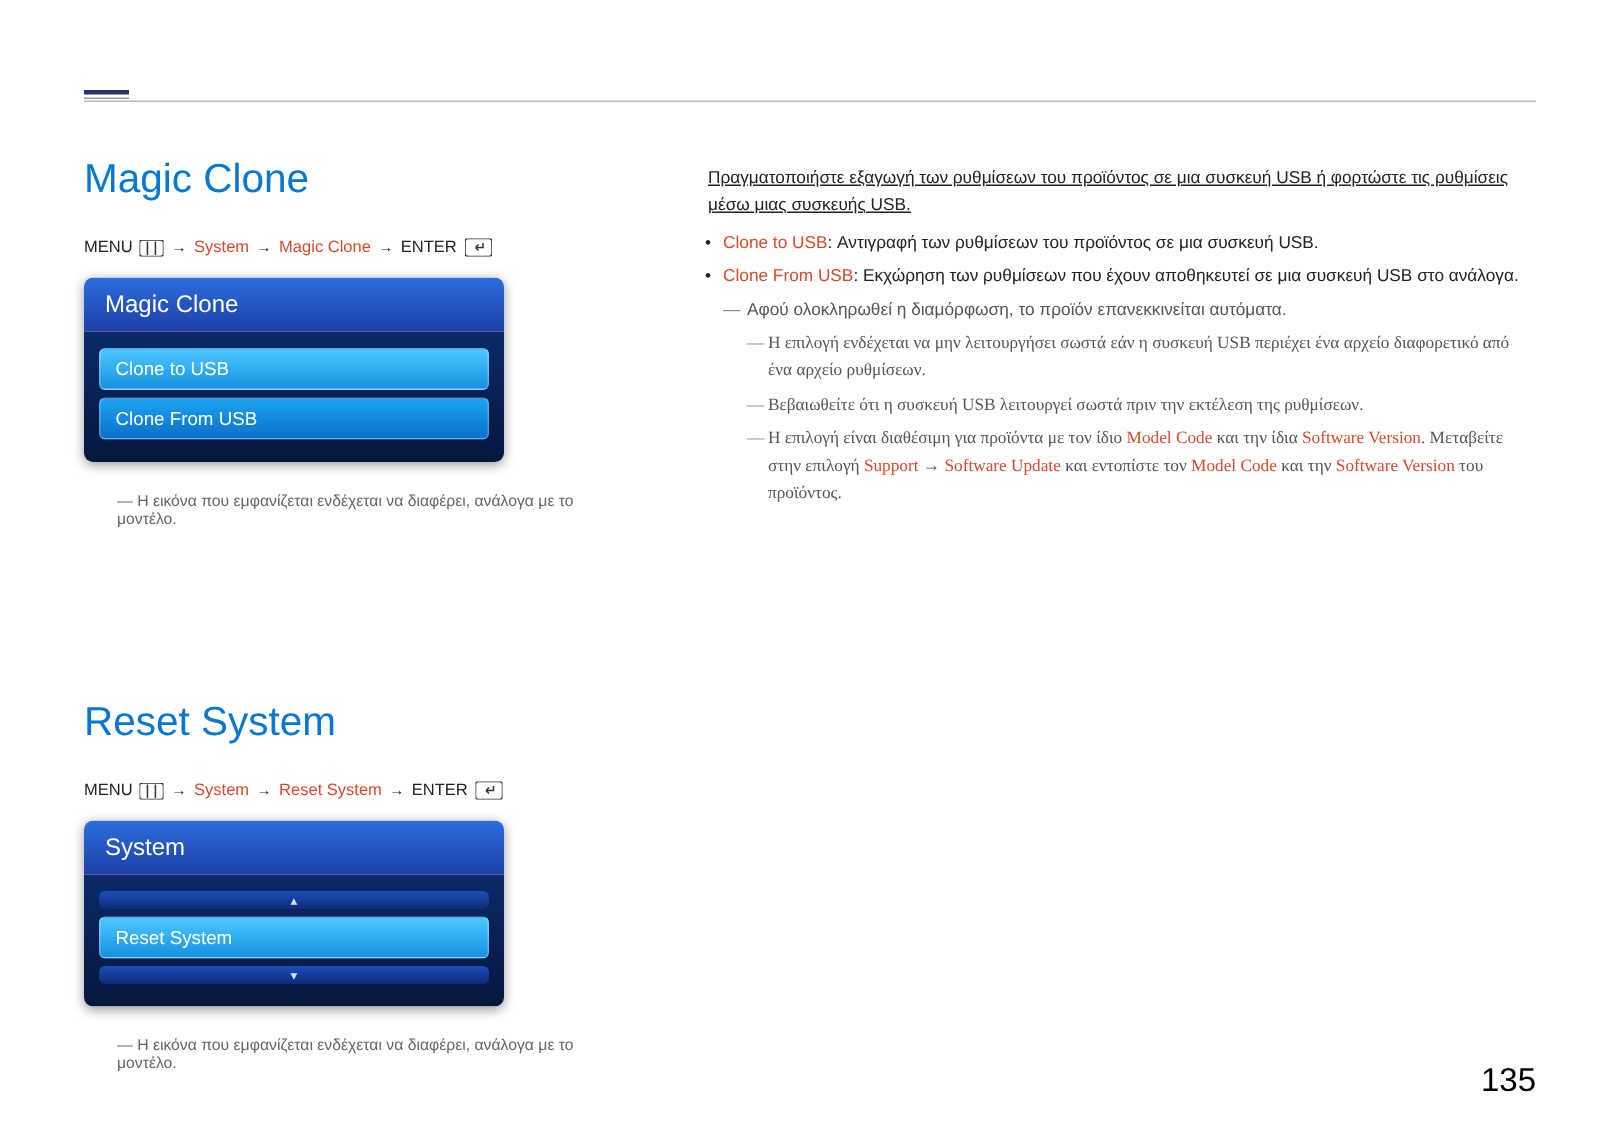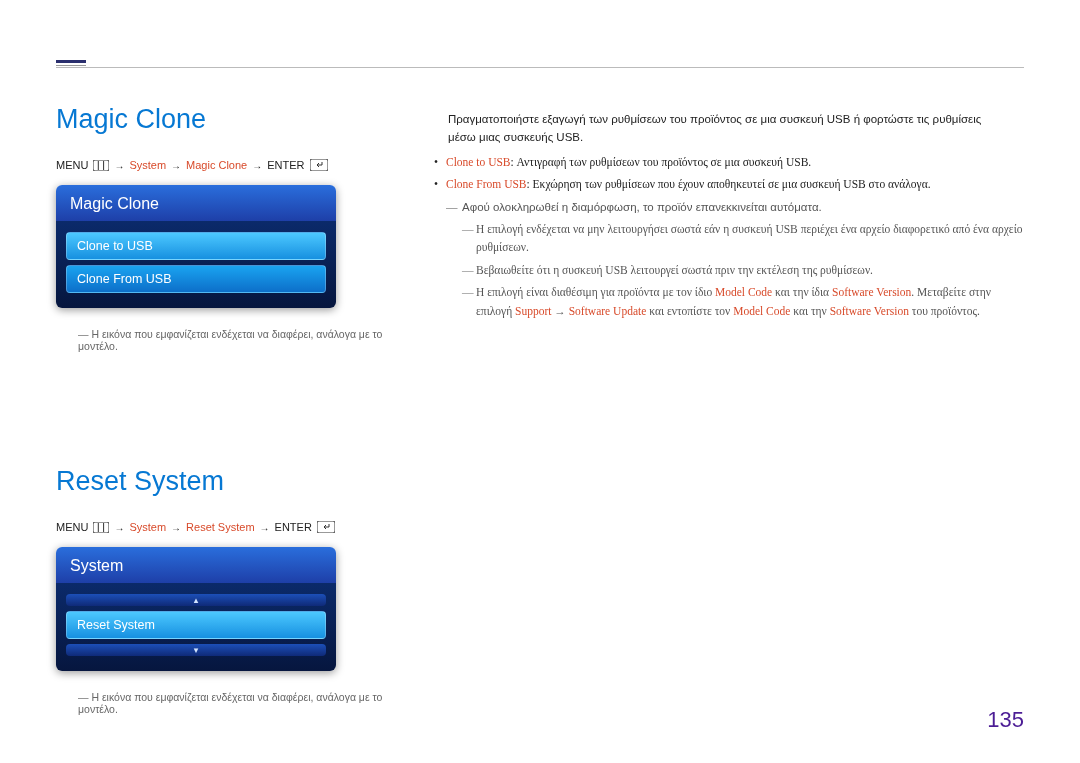--- a/index.html
+++ b/index.html
@@ -25,21 +25,21 @@
   }
   .thin-rule {
     position: absolute;
     top: 67px;
     left: 56px;
     right: 56px;
     border-top: 1px solid #bbb;
   }
   .columns {
     display: flex;
-    gap: 36px;
+    gap: 72px;
     margin-top: 44px;
   }
   .left-col { width: 340px; flex-shrink: 0; }
   .right-col { flex: 1; font-size: 11.5px; line-height: 1.6; color: #222; }
   h2.blue-h {
     font-size: 27px;
     font-weight: 400;
     color: #0678d3;
     margin-bottom: 24px;
   }
@@ -106,21 +106,20 @@
   .small-note::before {
     content: "― ";
     color: #777;
   }
 
   .right-col ul { list-style: none; padding: 0; }
   .right-col li.bul {
     padding-left: 14px;
     position: relative;
     margin: 4px 0;
-    font-family: Liberation Serif, serif;
   }
   .right-col li.bul::before {
     content: "•";
     position: absolute;
     left: 2px;
     top: 0;
   }
   .right-col li.dash {
     padding-left: 30px;
     position: relative;
@@ -142,30 +141,30 @@
     font-family: Liberation Serif, serif;
   }
   .right-col li.dash2::before {
     content: "―";
     position: absolute;
     left: 30px;
     top: 0;
     color: #888;
   }
   .red { color: #d84a2a; }
-  .right-col p { margin: 6px 16px; }
+  .right-col p { margin: 6px 4px; text-decoration: underline; }
 
   .section-gap { height: 70px; }
 
   .page-num {
     position: absolute;
     bottom: 30px;
     right: 56px;
     font-size: 22px;
-    color: #4c1d95;
+    color: #000000;
   }
   .icon-box { display:inline-flex; vertical-align:middle; }
 </style>
 </head>
 <body>
 
 <div class="page">
   <div class="top-rule"></div>
   <div class="thin-rule"></div>
 

